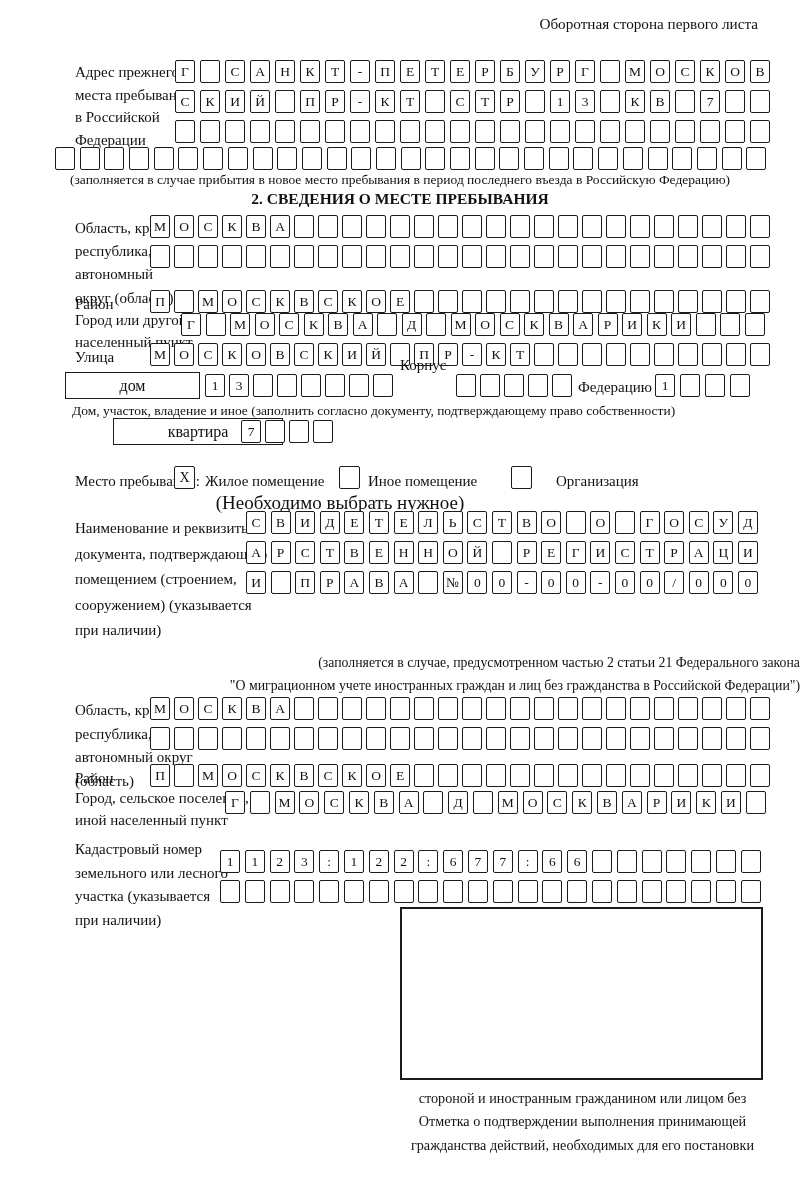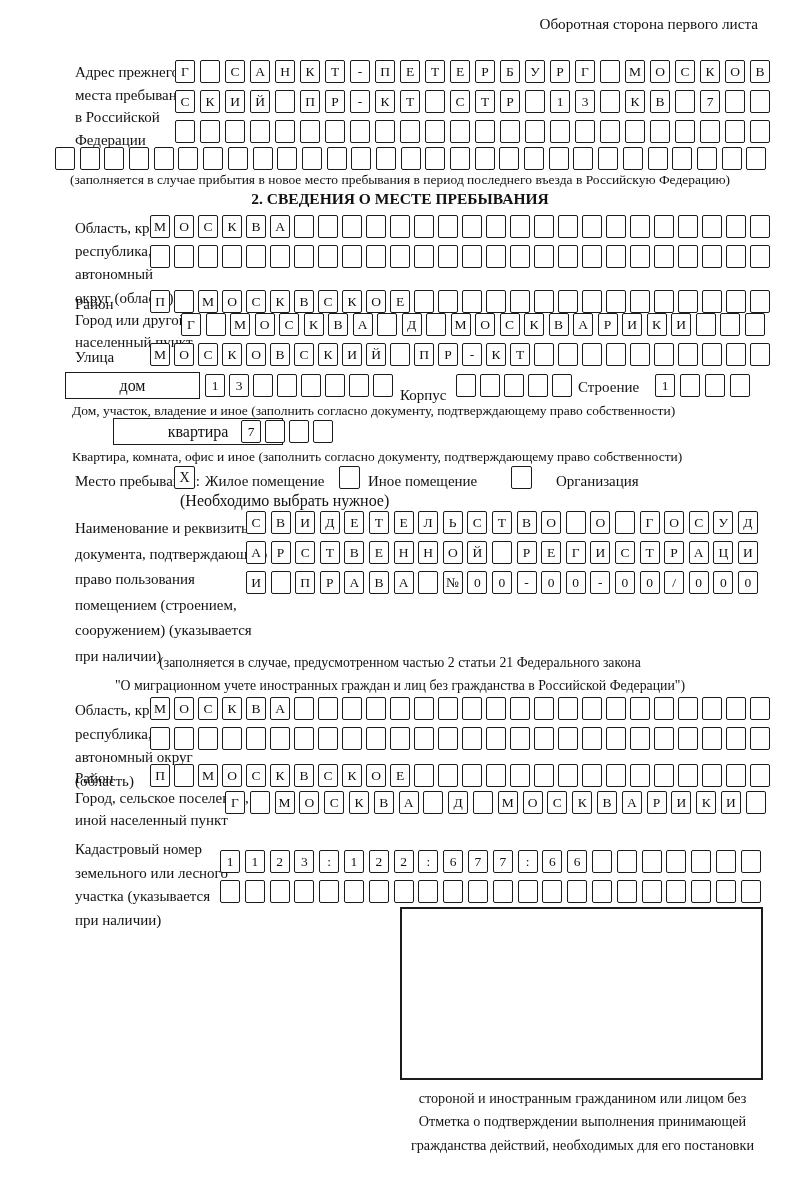--- a/index.html
+++ b/index.html
@@ -26,22 +26,22 @@
     display:flex;align-items:center;justify-content:center;font-size:16px;
   }
   .cbx{
     position:absolute;box-sizing:border-box;width:21px;height:23px;
     border:1.7px solid #1b1b1b;border-radius:2px;background:#fff;
     display:flex;align-items:center;justify-content:center;font-size:14px;
   }
   .stamp{box-sizing:border-box;border:2px solid #1b1b1b;background:#fff;}
   .stampcap{text-align:center;font-size:14.2px;line-height:23.3px;}
   .lh23{line-height:23.2px;} .lh22{line-height:22px;} .lh235{line-height:23.5px;} .lh256{line-height:25.6px;}
-  .note2{font-size:16px;white-space:nowrap;}
-  .lawnote{left:0;width:800px;text-align:center;font-size:13.8px;line-height:22.5px;white-space:nowrap;font-family:Liberation Serif, serif;}
+  .note2{text-align:center;font-size:19px;white-space:nowrap;}
+  .lawnote{left:0;width:800px;text-align:right;font-size:13.8px;line-height:22.5px;white-space:nowrap;font-family:Liberation Serif, serif;}
 </style>
 </head>
 <body>
 
 <div class="page">
 
   <div class="abs titleR" style="top:15px;">Оборотная сторона первого листа</div>
 
   <div class="abs lbl" style="left:75px;top:61px;">
     <div>Адрес прежнего</div>
@@ -320,59 +320,57 @@
   <div class="row gs" style="left:205px;top:374px;">
       <span class="cell">1</span>
       <span class="cell">3</span>
       <span class="cell"></span>
       <span class="cell"></span>
       <span class="cell"></span>
       <span class="cell"></span>
       <span class="cell"></span>
       <span class="cell"></span>
     </div>
-  <div class="abs lbl" style="left:400px;top:384px;">Корпус</div>
+  <div class="abs lbl" style="left:400px;top:354px;">Корпус</div>
   <div class="row gs" style="left:456px;top:374px;">
       <span class="cell"></span>
       <span class="cell"></span>
       <span class="cell"></span>
       <span class="cell"></span>
       <span class="cell"></span>
     </div>
-  <div class="abs lbl" style="left:578px;top:376px;">Строение</div>
+  <div class="abs lbl" style="left:578px;top:376px;">Федерацию</div>
   <div class="row gst" style="left:655px;top:374px;">
       <span class="cell">1</span>
       <span class="cell"></span>
       <span class="cell"></span>
       <span class="cell"></span>
     </div>
   <div class="abs cap" style="left:72px;top:403px;">Дом, участок, владение и иное (заполнить согласно документу, подтверждающему право собственности)</div>
 
   <div class="abs fieldbox" style="left:65px;top:418px;width:170px;height:27px;margin-left:48px;">квартира</div>
   <div class="row gs" style="left:241px;top:420px;">
       <span class="cell">7</span>
       <span class="cell"></span>
       <span class="cell"></span>
       <span class="cell"></span>
     </div>
-  <div class="abs cap" style="left:72px;top:449px;">Квартира, комната, офис и иное (заполнить согласно документу, подтверждающему право собственности)</div>
 
   <div class="abs lbl" style="left:75px;top:470px;">Место пребывания:</div>
   <span class="cbx" style="left:174px;top:466px;">X</span>
   <div class="abs lbl" style="left:205px;top:470px;">Жилое помещение</div>
   <span class="cbx" style="left:339px;top:466px;"></span>
   <div class="abs lbl" style="left:368px;top:470px;">Иное помещение</div>
   <span class="cbx" style="left:511px;top:466px;"></span>
   <div class="abs lbl" style="left:556px;top:470px;">Организация</div>
   <div class="abs note2" style="left:180px;top:492px;width:320px;">(Необходимо выбрать нужное)</div>
 
   <div class="abs lbl lh256" style="left:75px;top:516px;">
     <div>Наименование и реквизиты</div>
     <div>документа, подтверждающего</div>
-    <div>право пользования</div>
     <div>помещением (строением,</div>
     <div>сооружением) (указывается</div>
     <div>при наличии)</div>
   </div>
   <div class="row g21" style="left:246px;top:511px;">
       <span class="cell">С</span>
       <span class="cell">В</span>
       <span class="cell">И</span>
       <span class="cell">Д</span>
       <span class="cell">Е</span>

